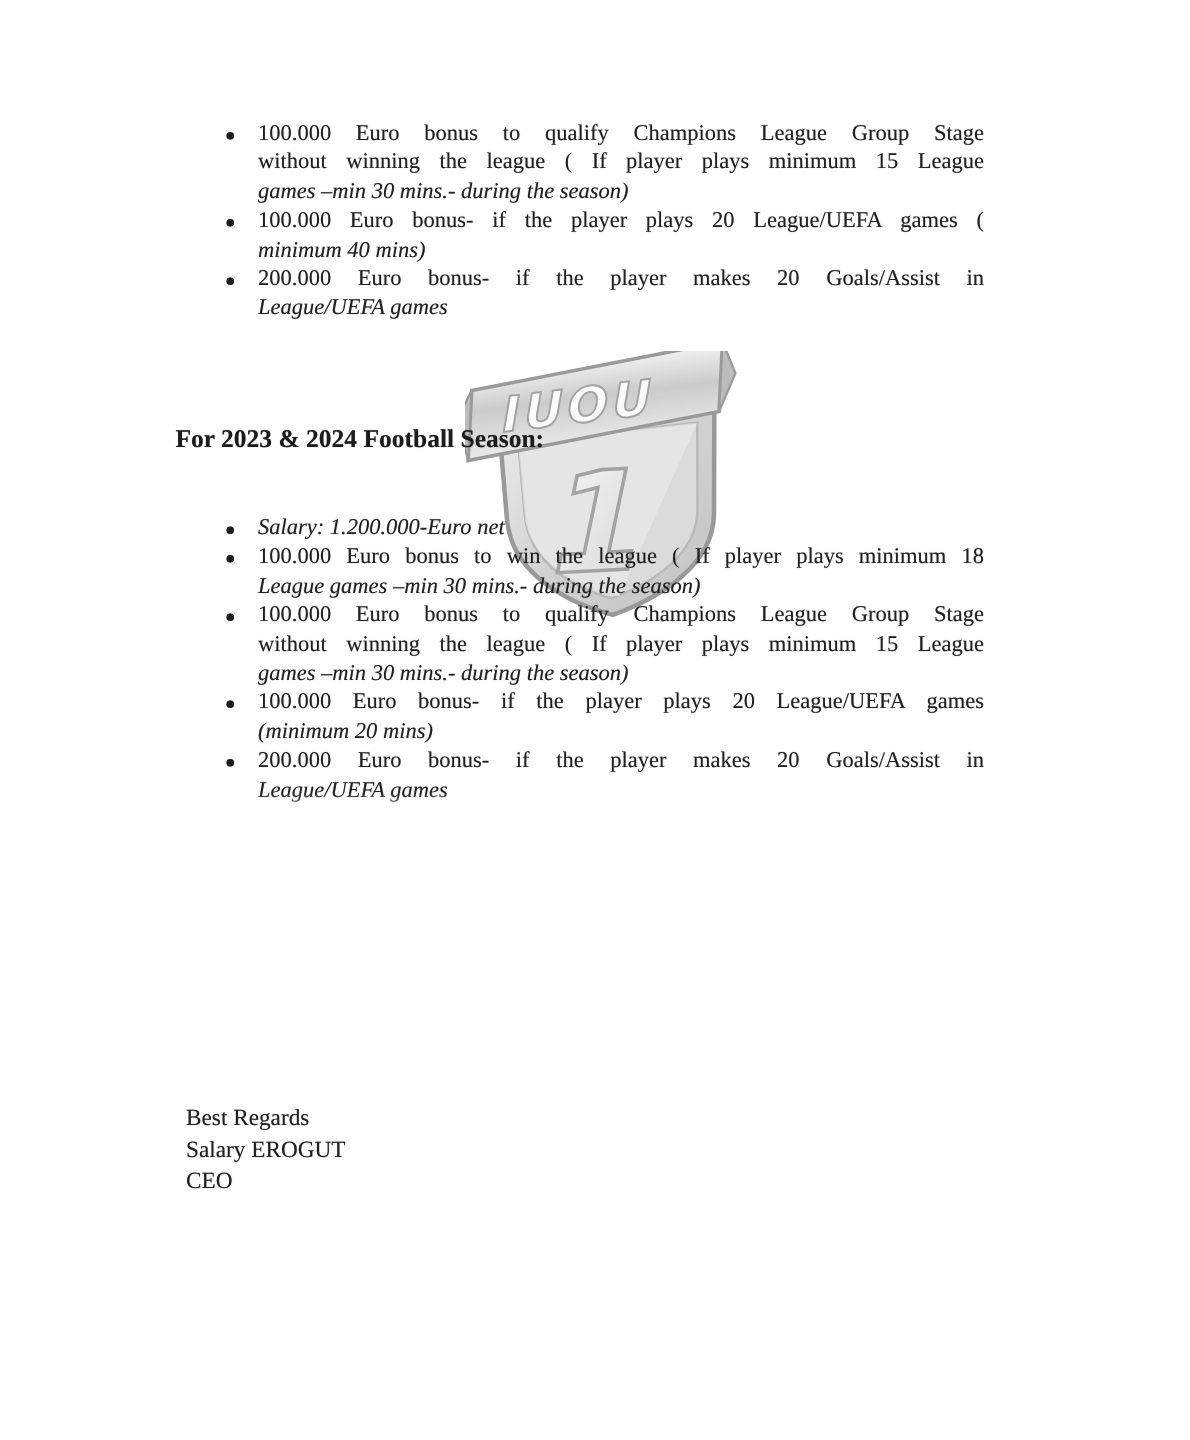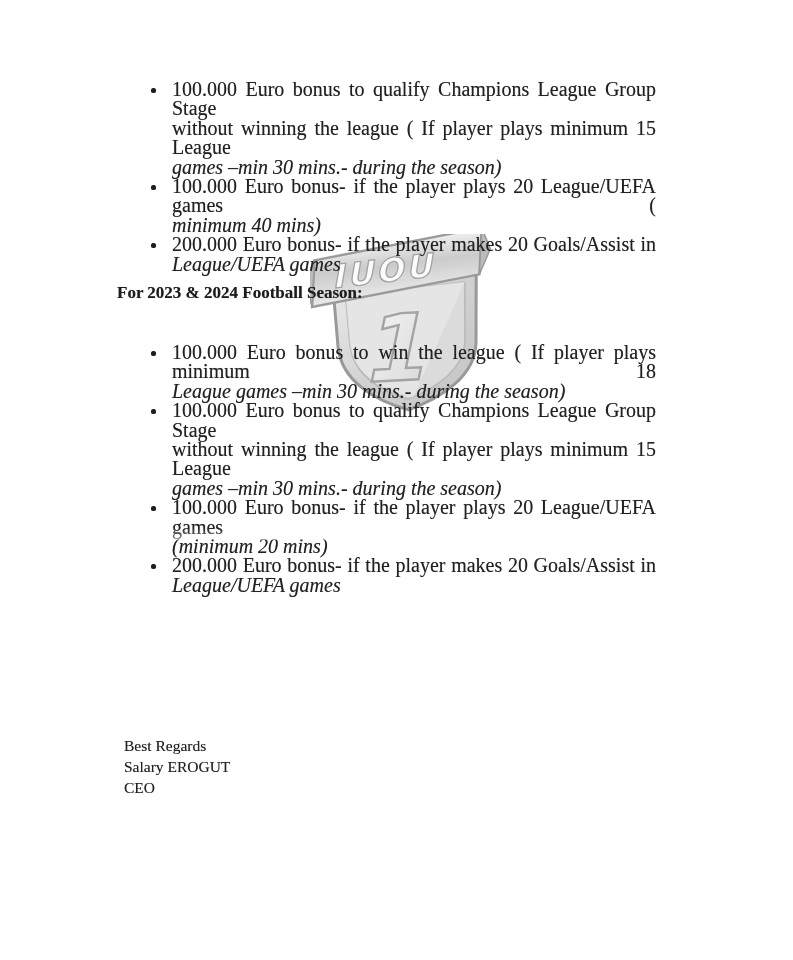--- a/index.html
+++ b/index.html
@@ -27,21 +27,21 @@
     top: 234px;
     width: 182px;
     height: 180px;
     z-index: 1;
     opacity: 0.9;
   }
   .bullet-list {
     position: absolute;
     left: 150px;
     width: 506px;
-    font-size: 20px;
+    font-size: 15px;
     line-height: 19.4px;
     text-shadow: 0 0 0.7px rgba(33,33,33,0.45);
   }
   #list-top   { top: 80px; }
   #list-season{ top: 343px; }
   .item {
     position: relative;
     padding-left: 22px;
   }
   .item::before {
@@ -150,20 +150,23 @@
         <div class="item">
           <div class="line">200.000 Euro bonus- if the player makes 20 Goals/Assist in</div>
           <div class="line last">League/UEFA games</div>
         </div>
       </div>
 
     <div class="heading">For 2023 &amp; 2024 Football Season:</div>
 
     <div id="list-season" class="bullet-list">
         <div class="item">
+          <div class="line last">Salary: 1.200.000-Euro net</div>
+        </div>
+        <div class="item">
           <div class="line">100.000 Euro bonus to win the league ( If player plays minimum 18</div>
           <div class="line last">League games –min 30 mins.- during the season)</div>
         </div>
         <div class="item">
           <div class="line">100.000 Euro bonus to qualify Champions League Group Stage</div>
           <div class="line">without winning the league ( If player plays minimum 15 League</div>
           <div class="line last">games –min 30 mins.- during the season)</div>
         </div>
         <div class="item">
           <div class="line">100.000 Euro bonus- if the player plays 20 League/UEFA games</div>

